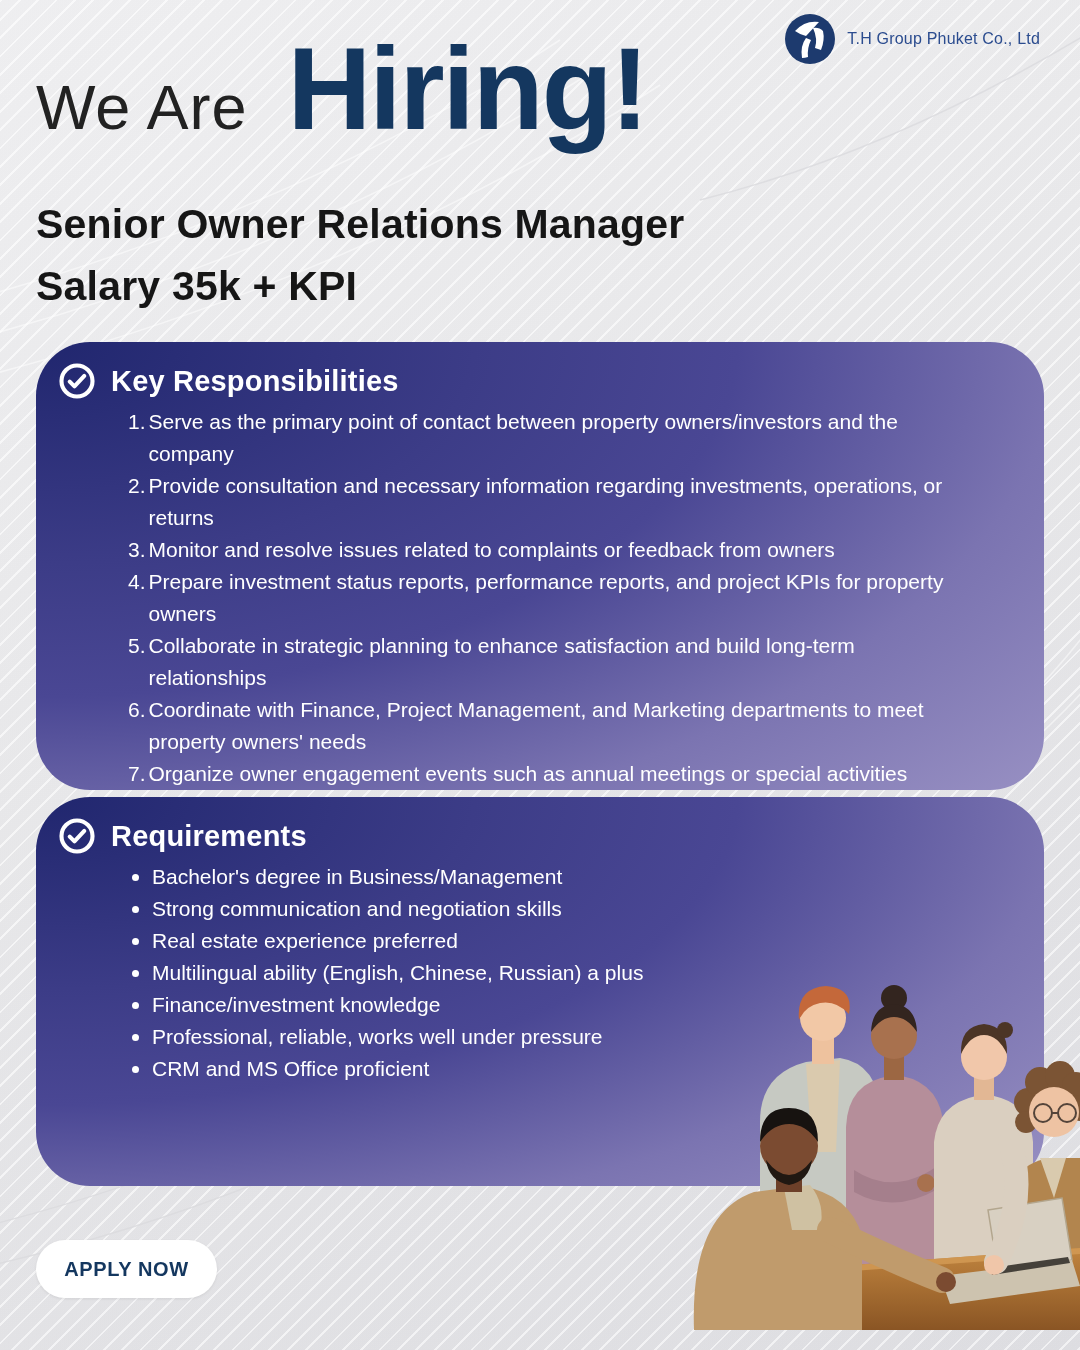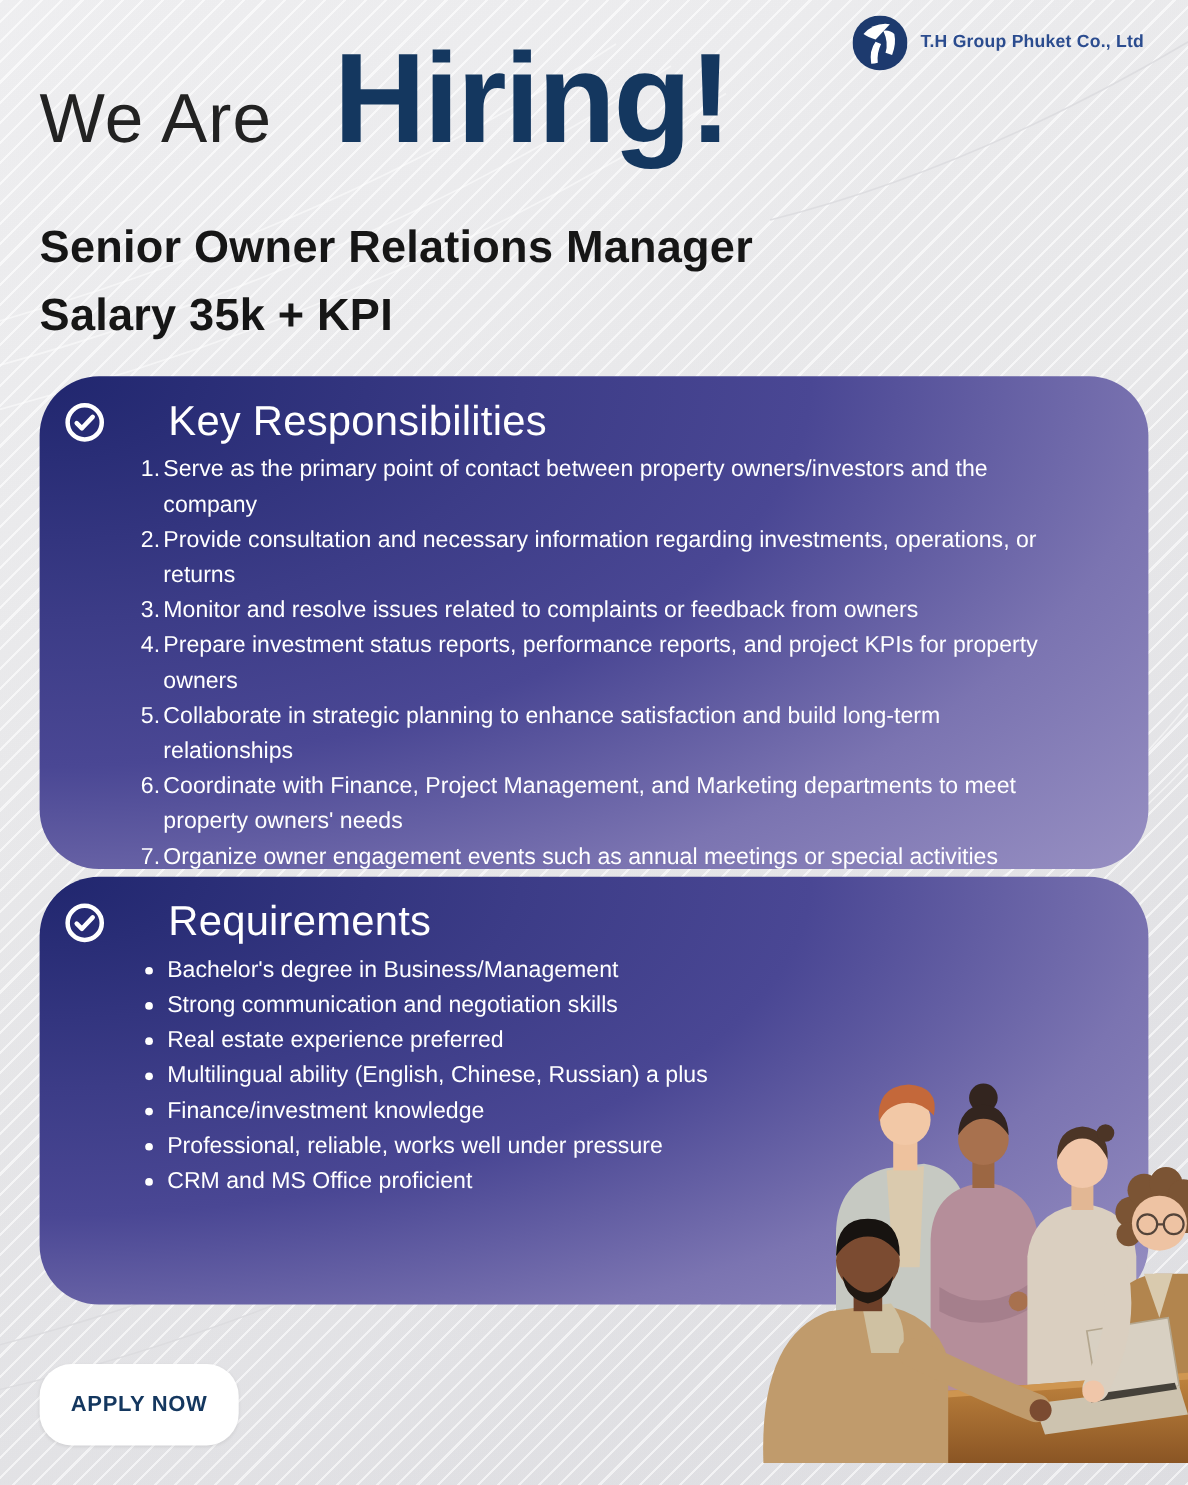--- a/index.html
+++ b/index.html
@@ -11,56 +11,56 @@
   html,body{width:1080px;}
   body{font-family:"Liberation Sans", sans-serif; background:#555;}
   .poster{position:relative; width:1080px; height:1350px; overflow:hidden;
     background:linear-gradient(155deg,#f1f1f3 0%, var(--background) 45%, #e0e0e4 100%);}
   .poster::before{content:""; position:absolute; inset:0; z-index:0; pointer-events:none;
     background:repeating-linear-gradient(135deg, rgba(255,255,255,.55) 0px, rgba(255,255,255,.55) 2px,
       rgba(0,0,0,0.012) 2px, rgba(0,0,0,0.012) 13px);}
   .bg-decor{position:absolute; left:0; top:0; z-index:0; pointer-events:none;}
 
   
-  .hero{position:absolute; left:36px; top:22px; z-index:1; display:flex; align-items:baseline; gap:56px;}
+  .hero{position:absolute; left:36px; top:22px; z-index:1; display:flex; align-items:baseline; gap:40px;}
   .we-are{font-size:63px; font-weight:500; color:#222; letter-spacing:1px;}
   .hiring{font-size:116px; font-weight:800; color:var(--accent-navy); letter-spacing:-2px;}
 
   .brand{position:absolute; right:40px; top:14px; z-index:1; display:flex; align-items:center; gap:12px;}
-  .brand-name{font-size:16px; font-weight:700; color:var(--logo-blue); letter-spacing:.2px; white-space:nowrap;}
+  .brand-name{font-size:16px; font-weight:400; color:var(--logo-blue); letter-spacing:.2px; white-space:nowrap;}
 
   .job{position:absolute; left:36px; top:194px; z-index:1;}
   .job-line{font-size:41px; font-weight:700; color:var(--text-dark); line-height:1.5; letter-spacing:.2px;}
 
   
   .panel{position:absolute; left:36px; width:1008px; border-radius:54px; z-index:1;
     background:radial-gradient(145% 165% at 0% 0%, var(--panel-dark) 0%, #3c3c87 30%,
       var(--panel-mid) 48%, #7b74b1 70%, var(--panel-light) 100%);
     color:var(--text-light); padding:20px 30px 0 22px;}
   .panel-resp{top:342px; height:448px;}
   .panel-req{top:797px; height:389px;}
   .panel-head{display:flex; align-items:center; gap:15px; margin-bottom:6px;}
-  .panel-head h2{font-size:38px; font-weight:400; letter-spacing:.2px;margin-left:42px;}
+  .panel-head h2{font-size:29px; font-weight:700; letter-spacing:.2px;}
   .check-icon{flex:0 0 auto;}
 
   .num-list,.dot-list{list-style:none; font-size:21px; line-height:32px; font-weight:400;}
   .num-list{margin-left:70px; width:845px;}
   .dot-list{margin-left:72px; width:760px;}
   .num-list li,.dot-list li{display:flex; align-items:flex-start;}
   .num-list .marker{flex:0 0 auto; margin-right:3px;}
   .dot-list .marker{flex:0 0 22px; position:relative; height:32px;}
   .dot-list .marker::before{content:""; position:absolute; left:2px; top:13px; width:7px; height:7px;
     border-radius:50%; background:var(--text-light);}
   .txt{flex:1 1 auto;}
 
   
   .team-photo{position:absolute; right:0; bottom:20px; z-index:3;}
 
   
-  .apply-btn{position:absolute; left:36px; top:1240px; z-index:2; width:181px; height:74px;
+  .apply-btn{position:absolute; left:36px; top:1240px; z-index:2; width:181px; height:58px;
     background:#ffffff; border:none; border-radius:29px; color:var(--accent-navy);
     font-family:"Liberation Sans", sans-serif; font-size:20px; font-weight:700; letter-spacing:.6px;
     cursor:pointer; box-shadow:0 1px 3px rgba(0,0,0,.08);}
   .email{position:absolute; left:258px; top:1254px; z-index:2; font-size:30px; font-weight:700;
     color:var(--accent-navy); text-decoration:none; letter-spacing:.3px; cursor:pointer;}
 </style>
 </head>
 <body>
 
 <div class="poster">

